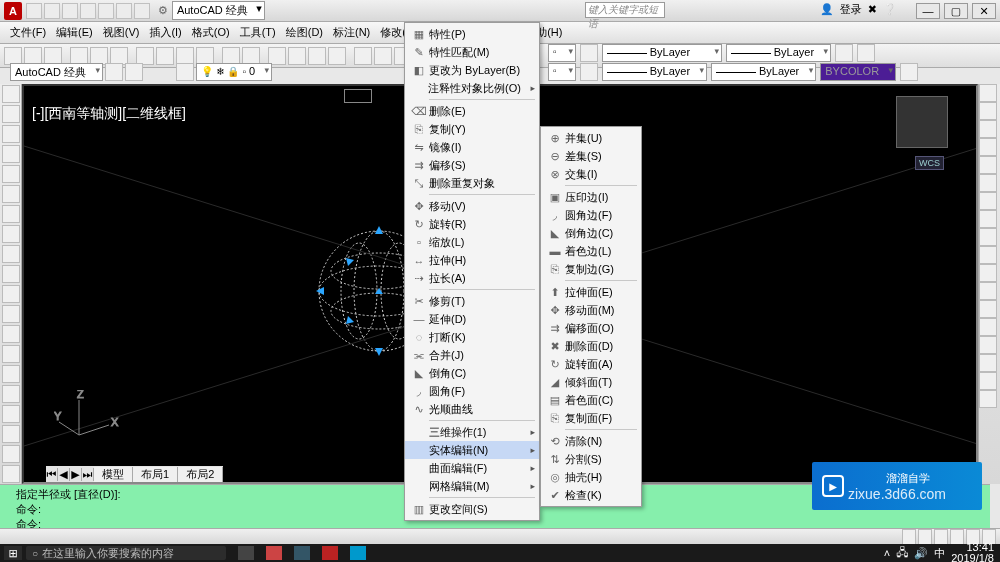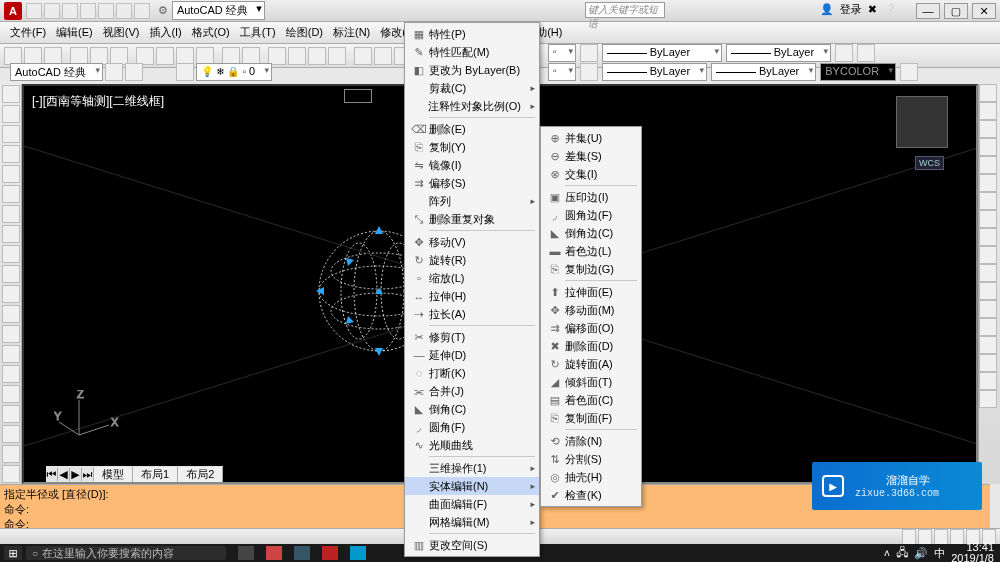--- a/index.html
+++ b/index.html
@@ -34,36 +34,36 @@
     
     .ws2 { position: absolute; left: 10px; top: 63px; display: flex; align-items: center; gap: 2px; }
     .ws2 .layer-dd { min-width: 90px; }
     .layer-zone { position: absolute; left: 176px; top: 63px; display: flex; align-items: center; gap: 2px; z-index: 5; }
 
     
     .main { position: absolute; top: 84px; left: 0; right: 0; bottom: 78px; display: flex; }
     .l-tool { width: 22px; background: linear-gradient(#ececec,#d8d8d8); border-right: 1px solid #aaa; display: flex; flex-direction: column; }
     .l-tool .tb-btn { margin: 1px auto; }
     .canvas-host { flex: 1; position: relative; background: #000; border: 2px inset #888; }
-    .doc-tab { position: absolute; top: 7px; left: 8px; color: #fff; font-size: 12px; }
+    .doc-tab { position: absolute; top: 19px; left: 8px; color: #fff; font-size: 14px; }
     .triad { position: absolute; bottom: 30px; left: 30px; color: #888; font-size: 9px; }
     .viewcube { position: absolute; top: 10px; right: 28px; width: 52px; height: 52px; background: #333; border: 1px solid #666; }
     .wcs { position: absolute; top: 70px; right: 32px; color: #9cc; font-size: 9px; border: 1px solid #557; padding: 1px 3px; background: #223; }
     .r-tool { width: 22px; background: linear-gradient(#ececec,#d8d8d8); border-left: 1px solid #aaa; display: flex; flex-direction: column; }
 
     
     .wireframe { position: absolute; top: 130px; left: 280px; width: 150px; height: 150px; }
     .wireframe svg { width: 100%; height: 100%; }
 
     .tabs-row { position: absolute; left: 22px; bottom: 0; height: 16px; display: flex; align-items: center; background: #e4e4e4; font-size: 10px; }
     .tabs-row .tab-btn { padding: 0 8px; border-right: 1px solid #aaa; background: #f0f0f0; }
     .tabs-row .nav-btn { width: 12px; text-align: center; border-right: 1px solid #aaa; }
 
     
-    .cmd-area { position: absolute; bottom: 34px; left: 0; right: 10px; height: 44px; background: #fdba74; border-top: 1px solid #aaa; padding: 2px 4px; font-size: 11px; }
+    .cmd-area { position: absolute; bottom: 34px; left: 0; right: 10px; height: 44px; background: #86efac; border-top: 1px solid #aaa; padding: 2px 16px; font-size: 11px; }
     .status-bar { position: absolute; bottom: 18px; left: 0; right: 0; height: 16px; background: linear-gradient(#f0f0f0,#d8d8d8); border-top: 1px solid #aaa; }
     .status-bar .s-right { position: absolute; right: 4px; top: 0; display: flex; gap: 2px; }
 
     
     .taskbar { position: absolute; bottom: 0; left: 0; right: 0; height: 18px; background: #1a1a1a; display: flex; align-items: center; color: #fff; padding-left: 4px; }
     .start-btn { width: 18px; height: 14px; background: #2a2a2a; display: inline-flex; align-items: center; justify-content: center; }
     .task-search { margin-left: 4px; width: 200px; height: 14px; background: #2c2c2c; color: #bbb; font-size: 10px; padding: 0 6px; display: flex; align-items: center; border-radius: 2px; }
     .task-icons { display: flex; gap: 12px; margin-left: 12px; }
     .task-icon { width: 16px; height: 14px; background: #444; }
     .tray { margin-left: auto; display: flex; gap: 6px; align-items: center; padding-right: 6px; font-size: 9px; }
@@ -71,21 +71,21 @@
     
     .ctx-menu { position: absolute; background: #f4f4f4; border: 1px solid #9b9b9b; box-shadow: 2px 2px 4px rgba(0,0,0,.3); padding: 2px 0; }
     .ctx-menu .row { display: flex; align-items: center; height: 18px; padding: 0 18px 0 4px; position: relative; white-space: nowrap; }
     .ctx-menu .row:hover, .ctx-menu .row.hl { background: #c6d8f5; }
     .ctx-menu .ico { width: 20px; display: inline-flex; justify-content: center; color: #666; font-size: 11px; }
     .ctx-menu .sep { height: 1px; background: #c8c8c8; margin: 2px 4px 2px 24px; }
     .ctx-menu .arrow::after { content: "▸"; position: absolute; right: 4px; color: #555; font-size: 9px; }
 
     
     .watermark { position: absolute; right: 18px; bottom: 52px; width: 170px; height: 48px; background: linear-gradient(90deg,#0b6ecf,#0a8ad6); color: #fff; display: flex; align-items: center; justify-content: center; flex-direction: column; font-size: 14px; border-radius: 2px; }
-    .watermark .sub { font-size: 10px; opacity: .85; font-family: Liberation Mono, monospace; }
+    .watermark .sub { font-size: 14px; opacity: .85; }
     .watermark .play { position: absolute; left: 10px; width: 22px; height: 22px; border: 2px solid #fff; border-radius: 4px; display:flex; align-items:center; justify-content:center; font-size:10px;}
   </style>
 </head>
 <body>
 
 <div class="title-bar">
   <span class="app-icon">A</span>
   <div class="qat">
     <div class="qat-btn"></div>
     <div class="qat-btn"></div>
@@ -172,21 +172,21 @@
   <div class="layer-dd" style="min-width:120px"><span class="line-sample"></span> <span>ByLayer</span></div>
   <div class="layer-dd" style="min-width:100px"><span class="line-sample"></span> <span>ByLayer</span></div>
   <div class="tb-btn"></div>
   <div class="tb-btn"></div>
 </div>
 <div style="position:absolute;left:548px;top:63px;display:flex;gap:4px;align-items:center;z-index:5">
   <div class="layer-dd" style="min-width:28px">▫</div>
   <div class="tb-btn"></div>
   <div class="layer-dd" style="min-width:100px"><span class="line-sample"></span> <span>ByLayer</span></div>
   <div class="layer-dd" style="min-width:100px"><span class="line-sample"></span> <span>ByLayer</span></div>
-  <div class="layer-dd" style="min-width:50px;background:#000000;color:#999"><span>BYCOLOR</span></div>
+  <div class="layer-dd" style="min-width:50px;background:#4c1d95;color:#999"><span>BYCOLOR</span></div>
   <div class="tb-btn"></div>
 </div>
 
 <div class="main">
   <div class="l-tool">
     <div class="tb-btn"></div>
     <div class="tb-btn"></div>
     <div class="tb-btn"></div>
     <div class="tb-btn"></div>
     <div class="tb-btn"></div>
@@ -346,46 +346,38 @@
   <div class="row">
       <span class="ico">✎</span>
       <span>特性匹配(M)</span>
     </div>
   <div class="row">
       <span class="ico">◧</span>
       <span>更改为 ByLayer(B)</span>
     </div>
   <div class="row arrow">
       <span class="ico"></span>
-      <span>剪裁(C)</span>
-    </div>
-  <div class="row arrow">
-      <span class="ico"></span>
       <span>注释性对象比例(O)</span>
     </div>
   <div class="sep"></div>
   <div class="row">
       <span class="ico">⌫</span>
       <span>删除(E)</span>
     </div>
   <div class="row">
       <span class="ico">⎘</span>
       <span>复制(Y)</span>
     </div>
   <div class="row">
       <span class="ico">⇋</span>
       <span>镜像(I)</span>
     </div>
   <div class="row">
       <span class="ico">⇉</span>
       <span>偏移(S)</span>
-    </div>
-  <div class="row arrow">
-      <span class="ico"></span>
-      <span>阵列</span>
     </div>
   <div class="row">
       <span class="ico">⤡</span>
       <span>删除重复对象</span>
     </div>
   <div class="sep"></div>
   <div class="row">
       <span class="ico">✥</span>
       <span>移动(V)</span>
     </div>

